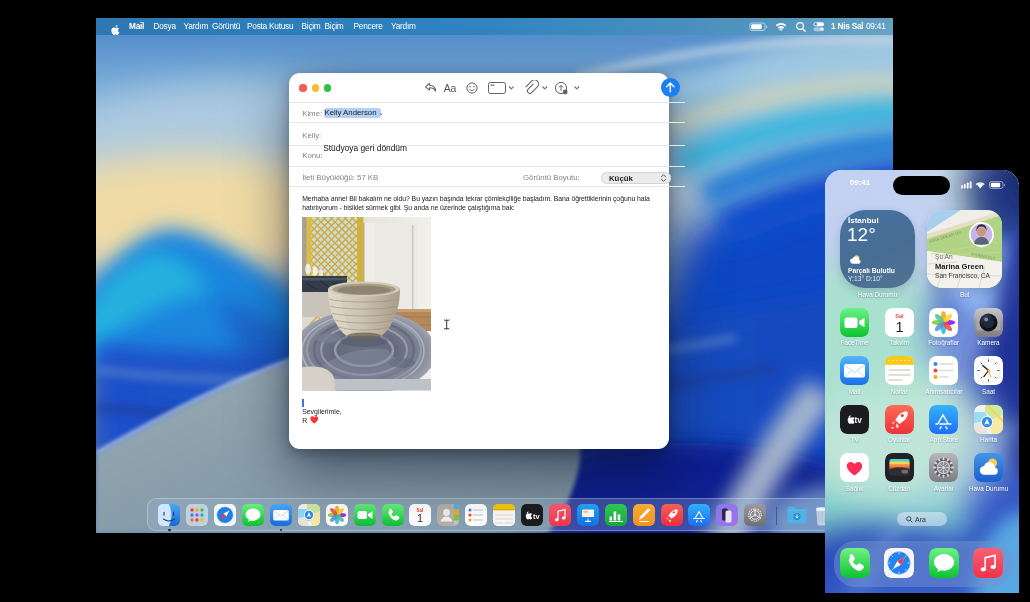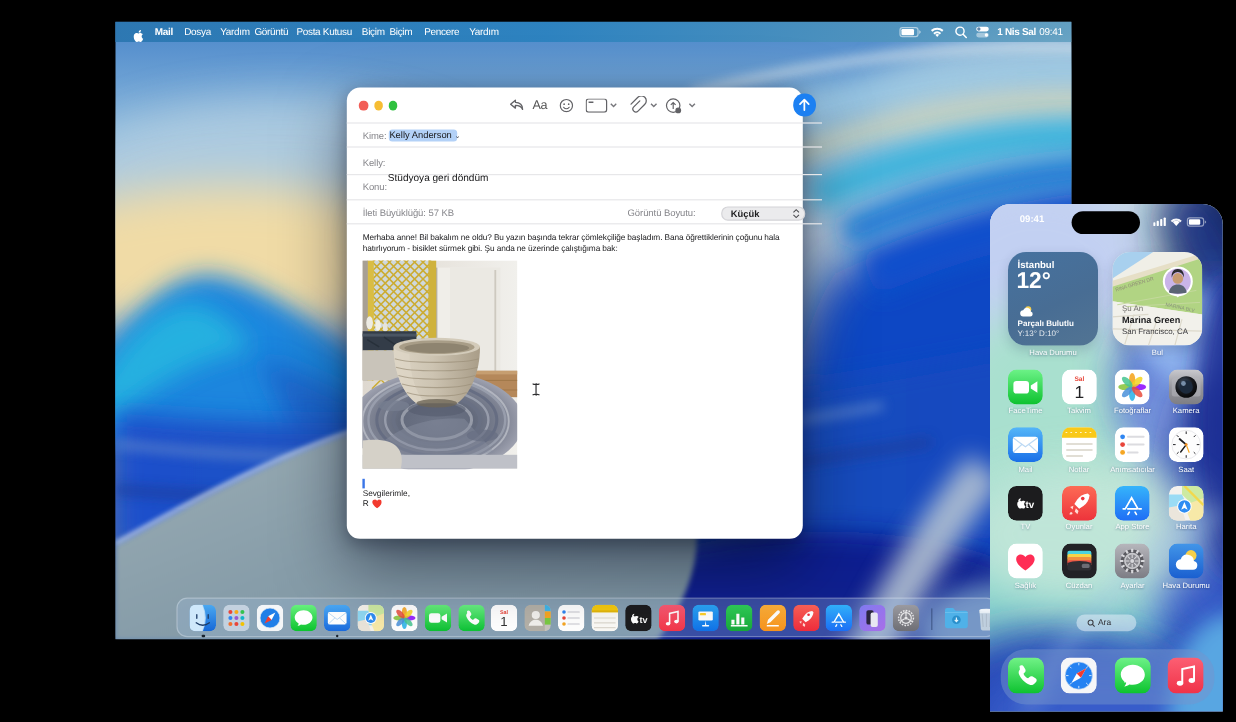--- a/index.html
+++ b/index.html
@@ -551,23 +551,23 @@
         <path d="M19.2 8.4l-2.9-3.3a4.4 4.4 0 0 1 5.8 0z"></path>
         <path d="M14.6 3.9a7 7 0 0 1 9.2 0l-1.2 1.4a5.2 5.2 0 0 0-6.8 0z" opacity="0.95"></path>
       </g>
     <g>
         <rect x="28.5" y="1.6" width="13.5" height="6.8" rx="2" fill="none" stroke="#fff" stroke-opacity="0.5" stroke-width="1"></rect>
         <rect x="29.7" y="2.8" width="9.5" height="4.4" rx="1" fill="#fff"></rect>
         <path d="M43 3.7v2.6c.7-.25 1.1-.75 1.1-1.3s-.4-1.05-1.1-1.3z" fill="#fff" fill-opacity="0.5"></path>
       </g>
   </svg>
 
-  <div class="abs" style="left:15px;top:40px;width:75px;height:78px;border-radius:15px;background:linear-gradient(155deg,#46729f,#486d94 55%,#527493);box-shadow:0 4px 10px rgba(20,40,80,0.18)">
+  <div class="abs" style="left:15px;top:40px;width:75px;height:78px;border-radius:25px;background:linear-gradient(155deg,#46729f,#486d94 55%,#527493);box-shadow:0 4px 10px rgba(20,40,80,0.18)">
     <div class="abs" style="left:8px;top:6px;font-size:8px;font-weight:600;color:#fff">İstanbul</div>
-    <div class="abs" style="left:7px;top:14px;font-size:19px;font-weight:700;color:#fff">12°</div>
+    <div class="abs" style="left:7px;top:14px;font-size:19px;font-weight:400;color:#fff">12°</div>
     <svg class="abs" style="left:7.5px;top:44px" width="13" height="11" viewBox="0 0 13 11">
         <circle cx="8.8" cy="3.8" r="2.6" fill="#f7cf4a"></circle>
         <path d="M4.9 9.8a2.6 2.6 0 0 1-.3-5.2 3.3 3.3 0 0 1 6.4.9 2.2 2.2 0 0 1-.4 4.3z" fill="#fff"></path>
       </svg>
     <div class="abs" style="left:8px;top:56.5px;font-size:6.7px;font-weight:600;color:#fff">Parçalı Bulutlu</div>
     <div class="abs" style="left:8px;top:65px;font-size:6.7px;color:rgba(255,255,255,0.85)">Y:13° D:10°</div>
   </div>
 
   <div class="abs" style="left:102px;top:40px;width:75px;height:78px;border-radius:15px;overflow:hidden;box-shadow:0 4px 10px rgba(20,40,80,0.18)">
     <svg width="75" height="78" viewBox="0 0 75 78">

